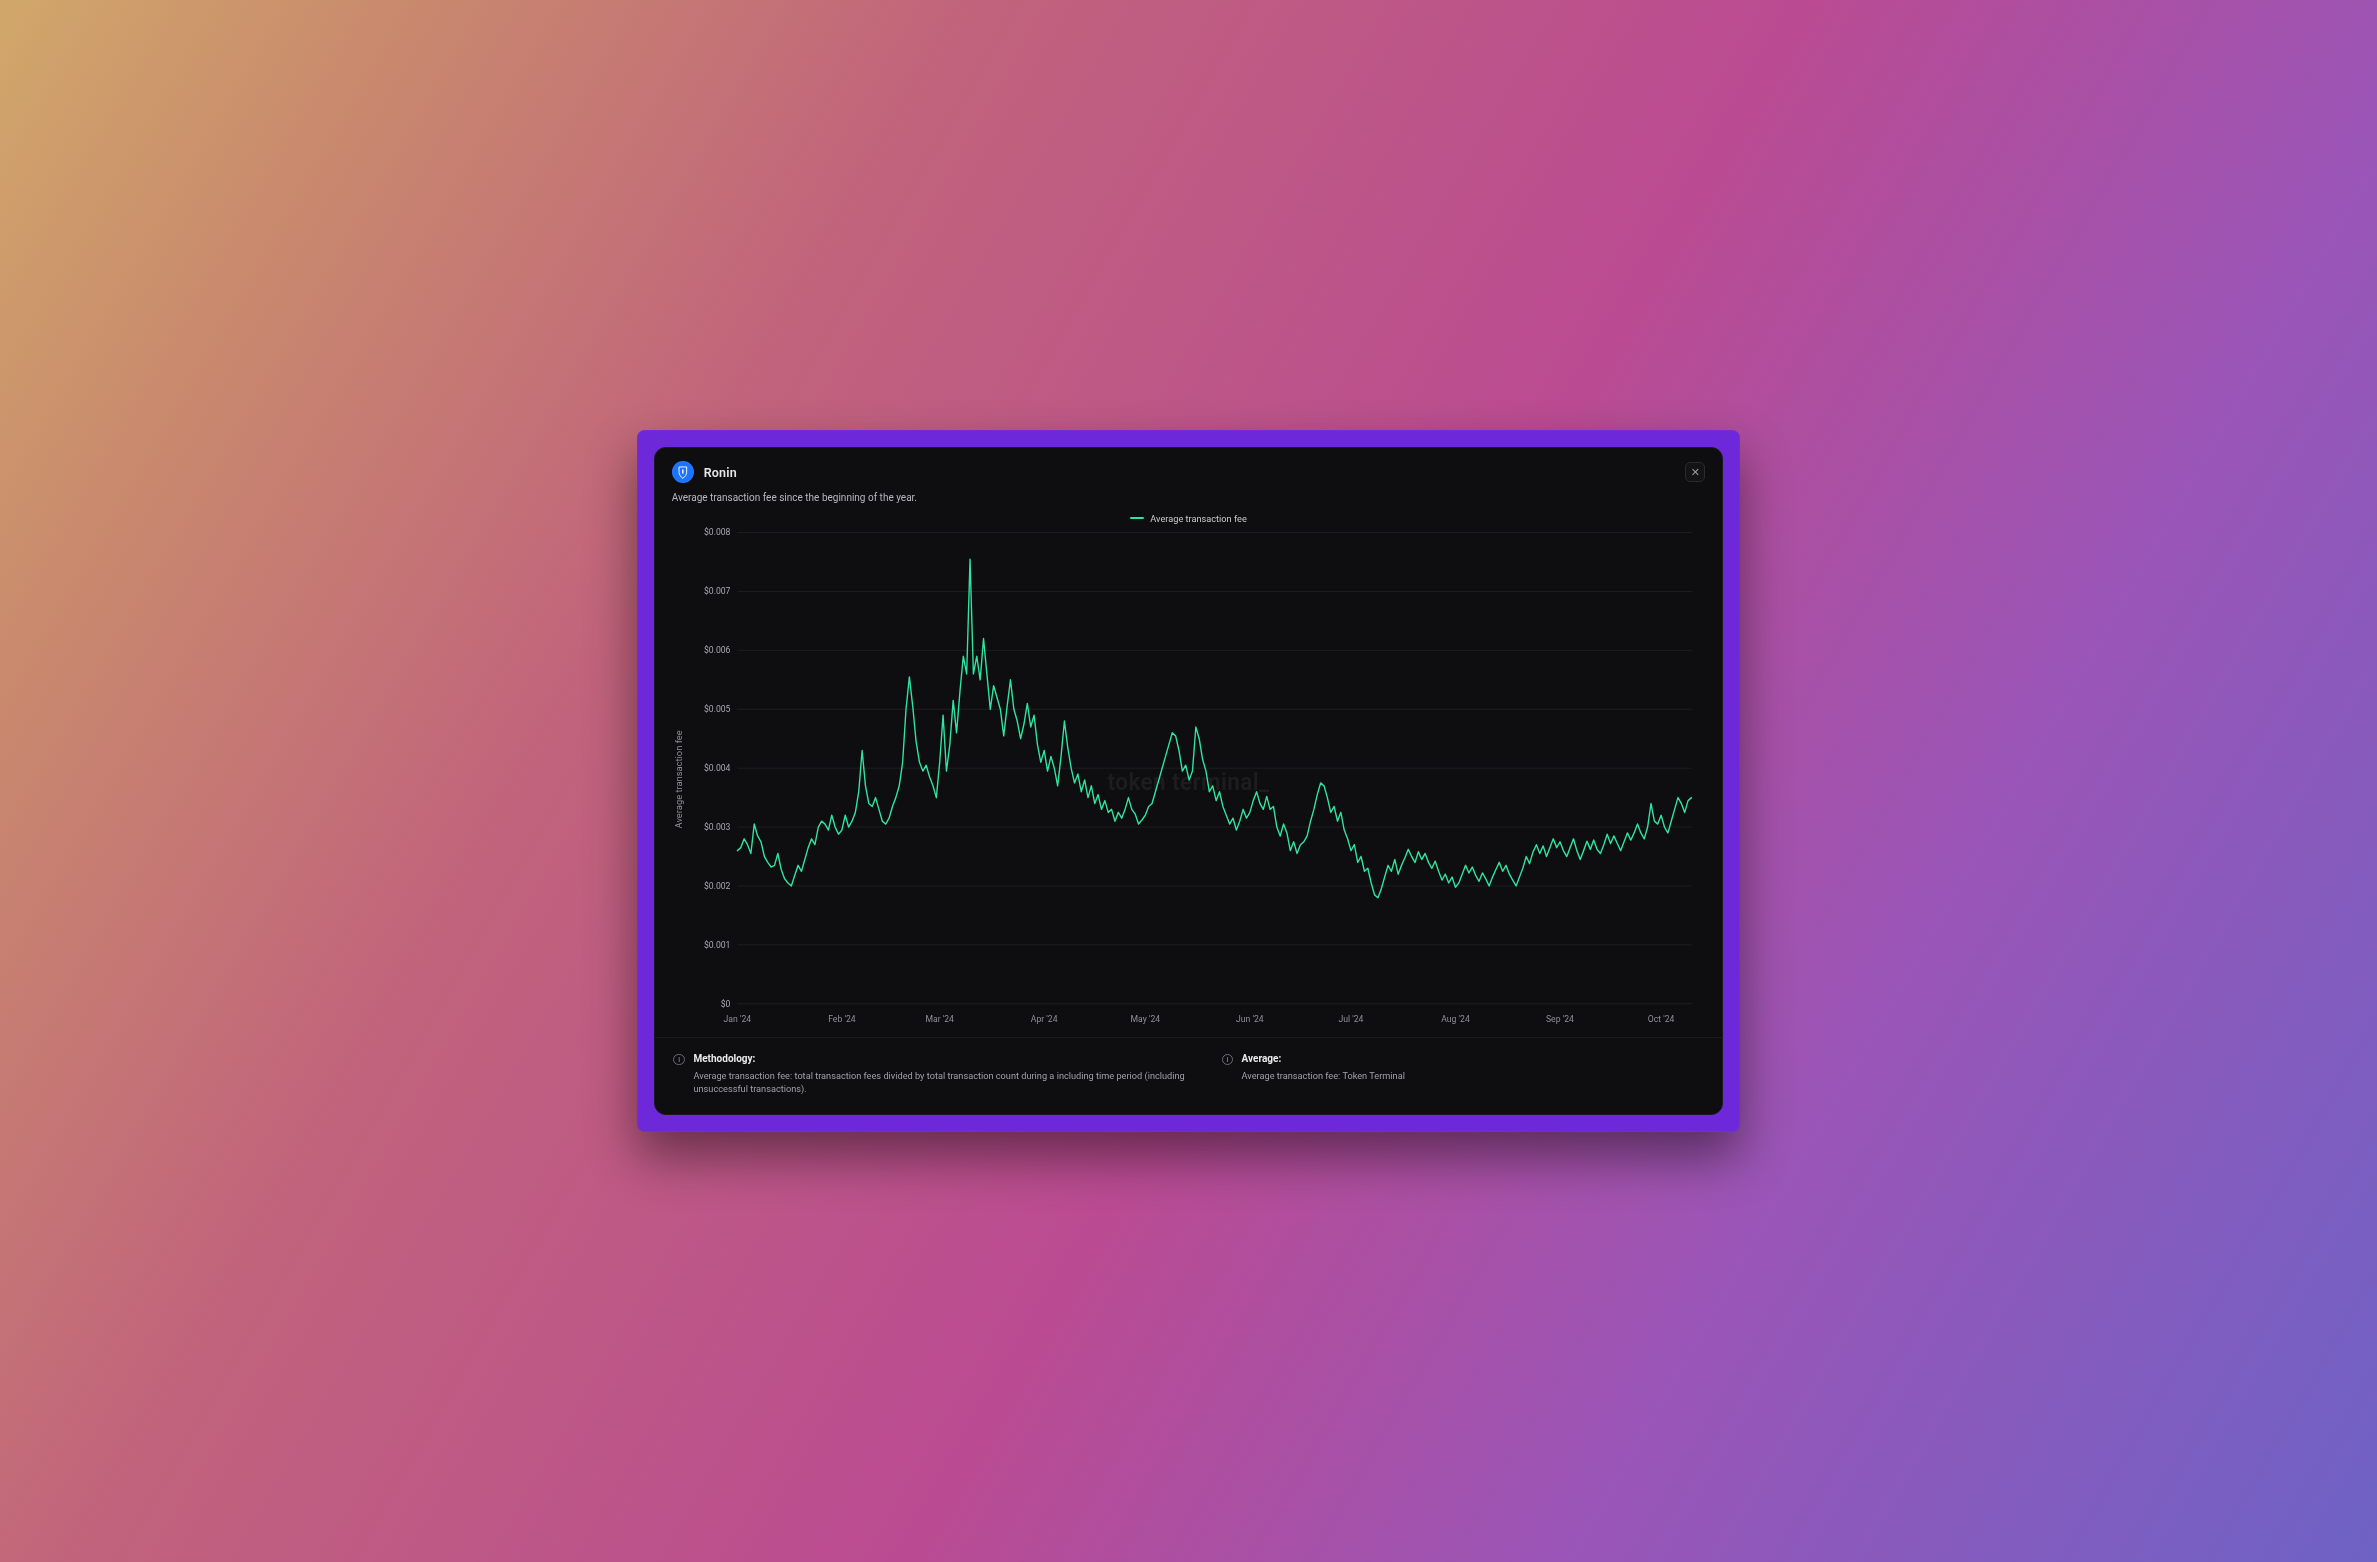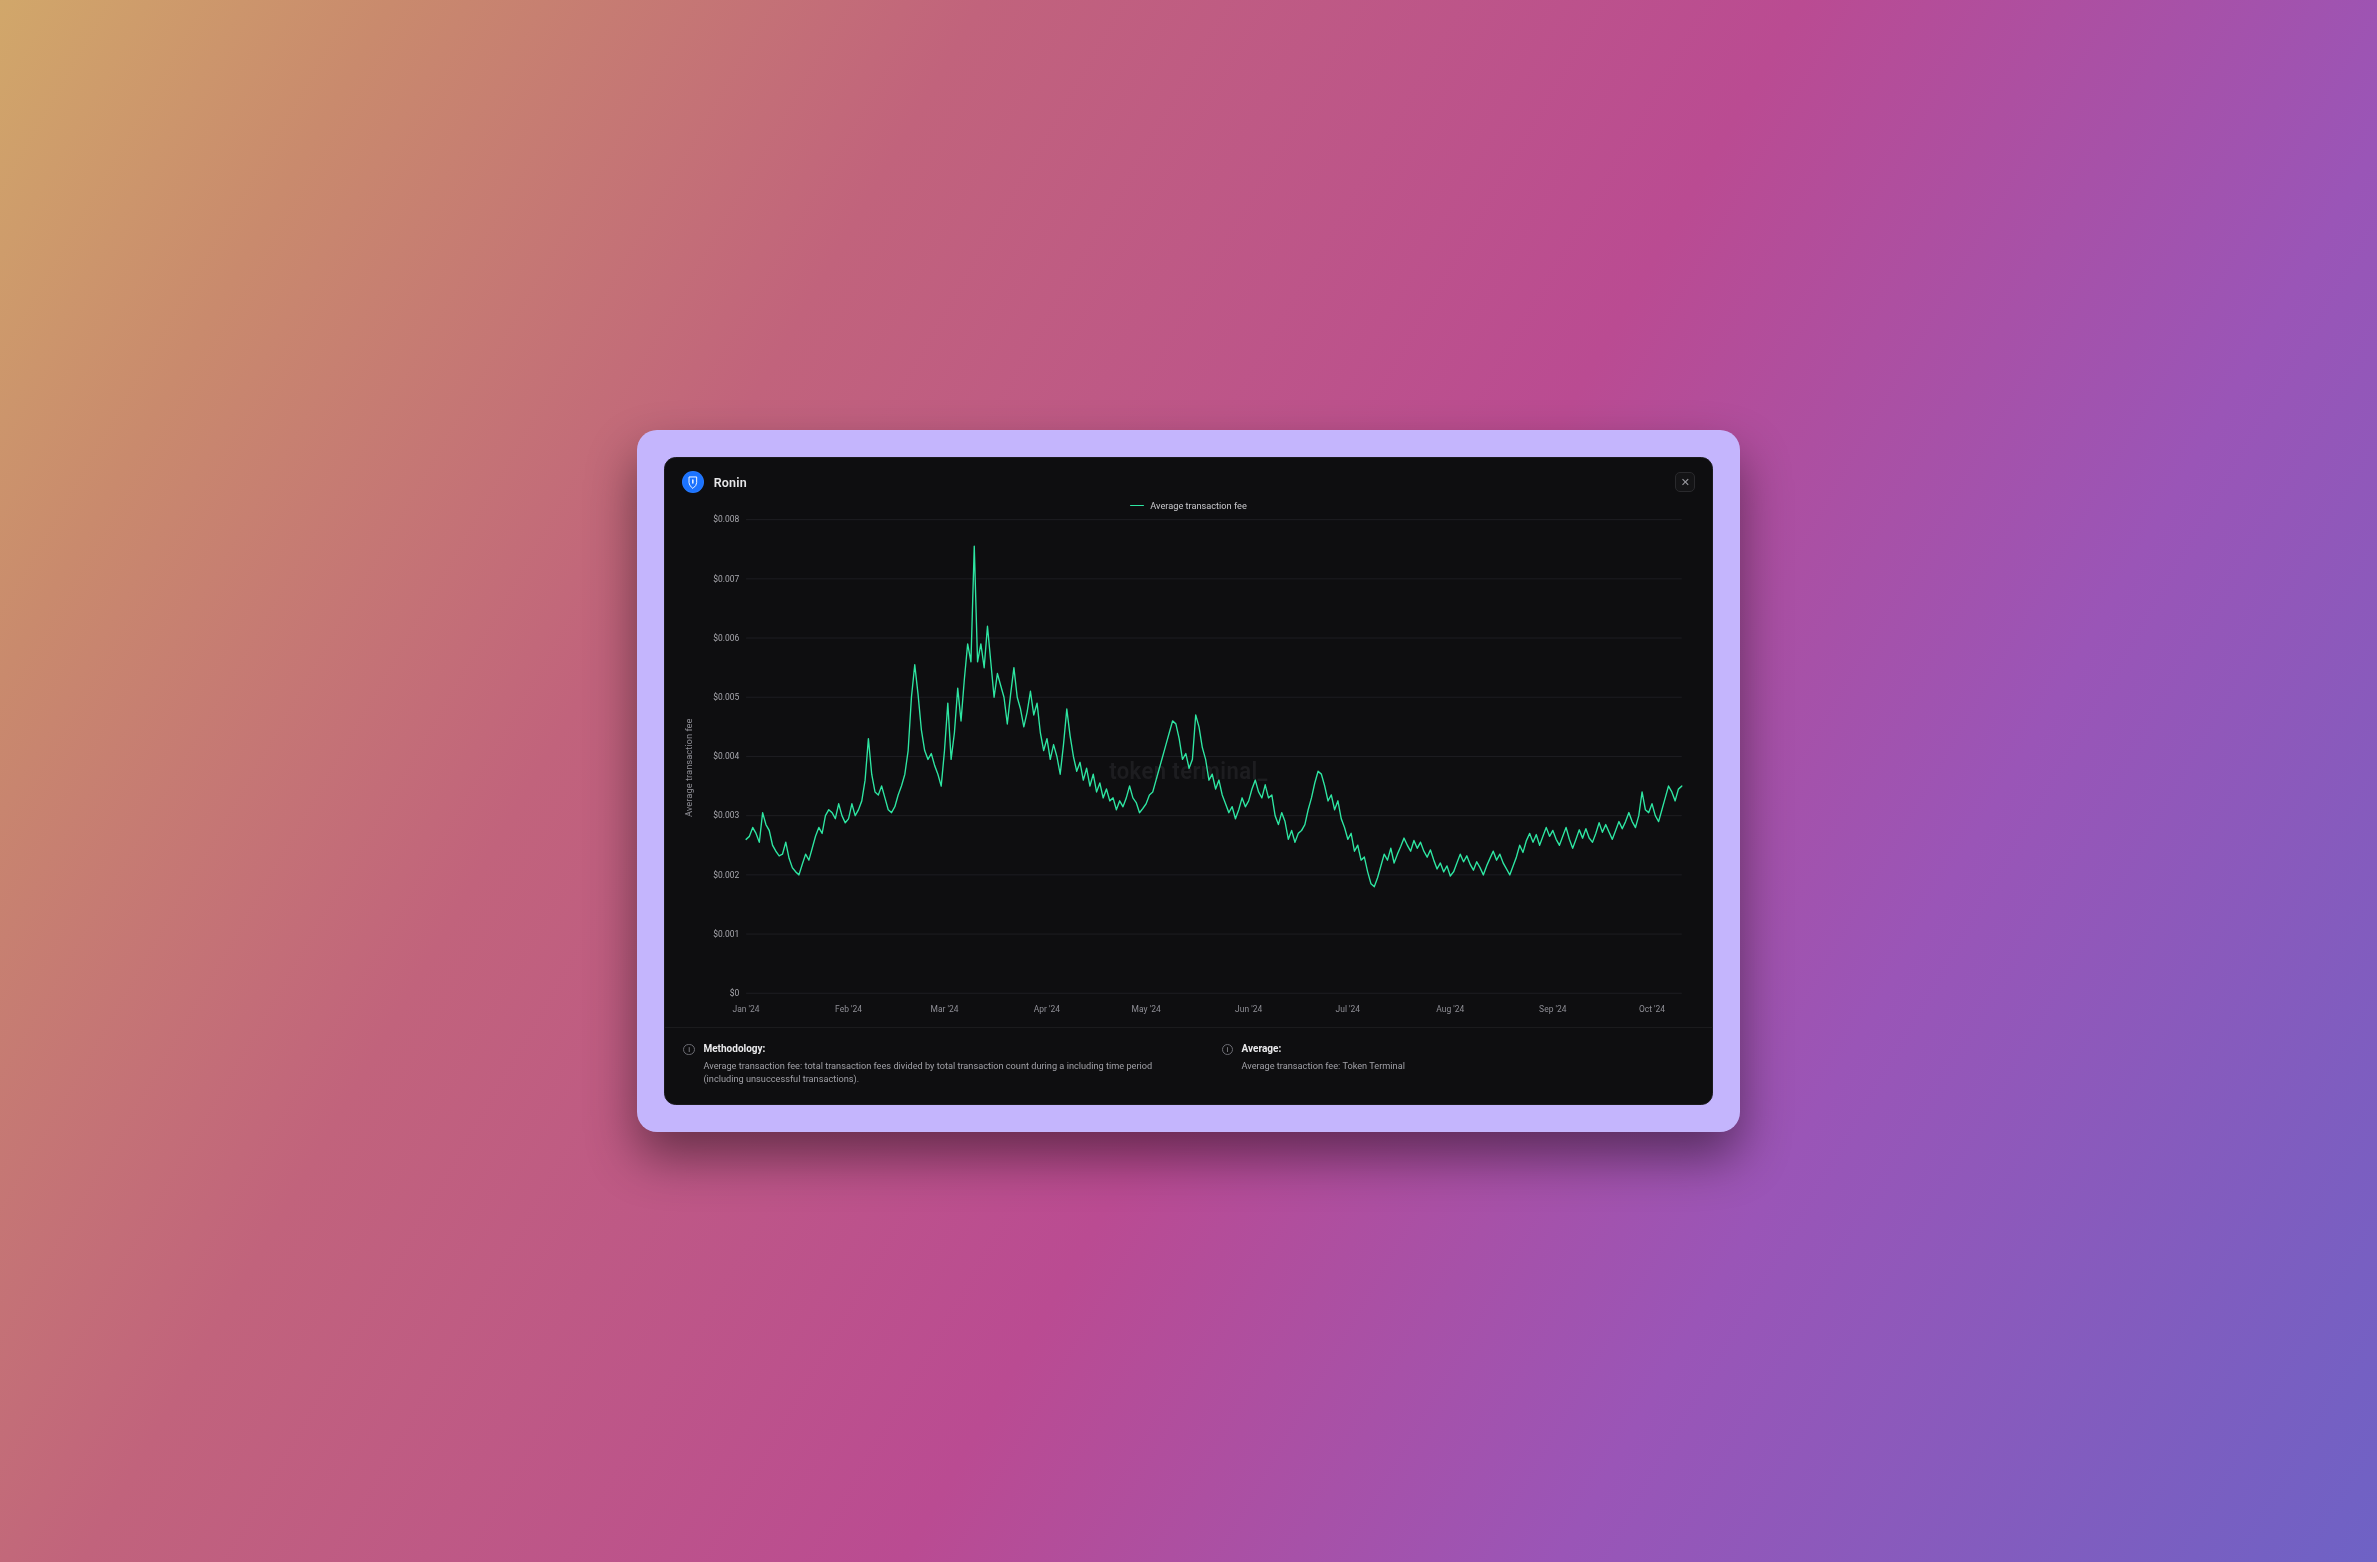--- a/index.html
+++ b/index.html
@@ -11,23 +11,23 @@
     align-items: center;
     justify-content: center;
     min-height: 100vh;
     padding: 42px;
   }
   .frame {
     position: relative;
     width: 100%;
     max-width: 1103px;
     aspect-ratio: 1320 / 840;
-    border-radius: 20px;
-    padding: 27px;
-    background: #c4b5fd;
+    border-radius: 8px;
+    padding: 17px;
+    background: #6d28d9;
     box-shadow: 0 25px 50px rgba(0,0,0,0.45), 0 0 0 0.8px rgba(255,255,255,0.03) inset;
   }
   .panel {
     width: 100%;
     height: 100%;
     background: #0e0e10;
     border-radius: 11.7px;
     border: 0.8px solid #1b1b1d;
     display: flex;
     flex-direction: column;
@@ -137,20 +137,21 @@
           <path d="M4 2 H20 V14 Q20 20 12 26 Q4 20 4 14 Z" fill="none" stroke="#fff" stroke-width="2"></path>
           <rect x="10.5" y="7" width="3" height="9" rx="1.4" fill="#fff"></rect>
         </svg>
       </div>
       <div class="title">Ronin</div>
       <button class="close-btn">
         <span>✕</span>
       </button>
     </div>
 
+    <div class="subtitle">Average transaction fee since the beginning of the year.</div>
 
     <div class="legend">
       <span class="swatch"></span>
       <span>Average transaction fee</span>
     </div>
 
     <div class="chart-wrap">
       <svg viewBox="0 0 1200 540" preserveAspectRatio="none">
         <g class="grid">
             <line x1="78" x2="1182" y1="510" y2="510"></line>

